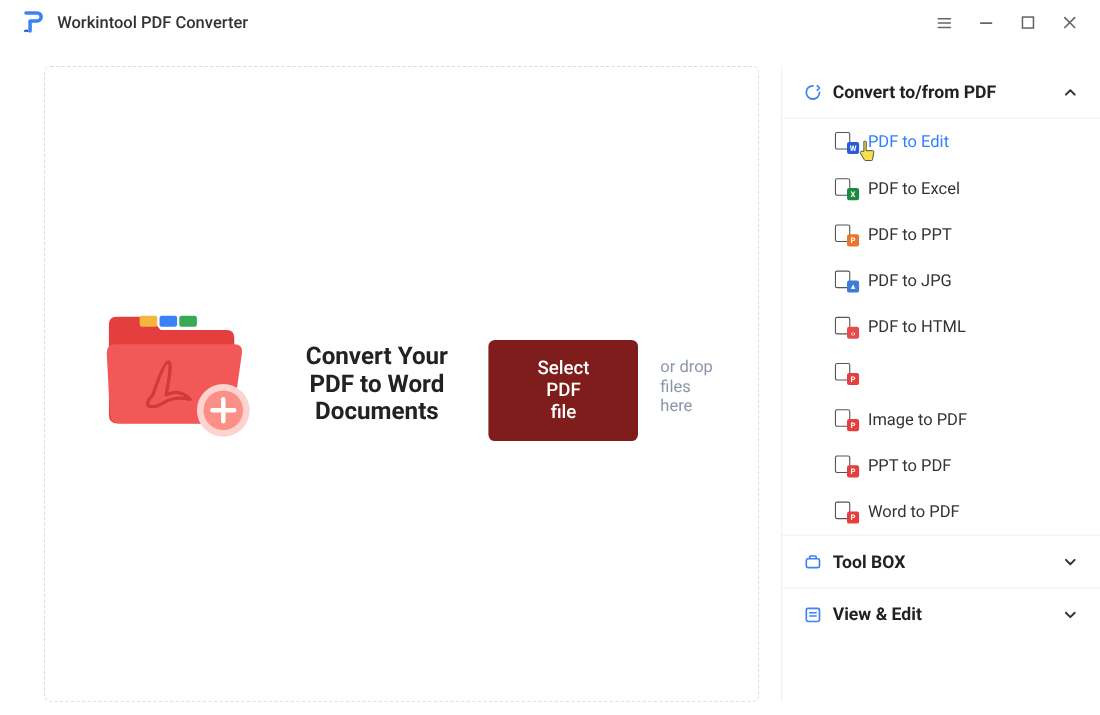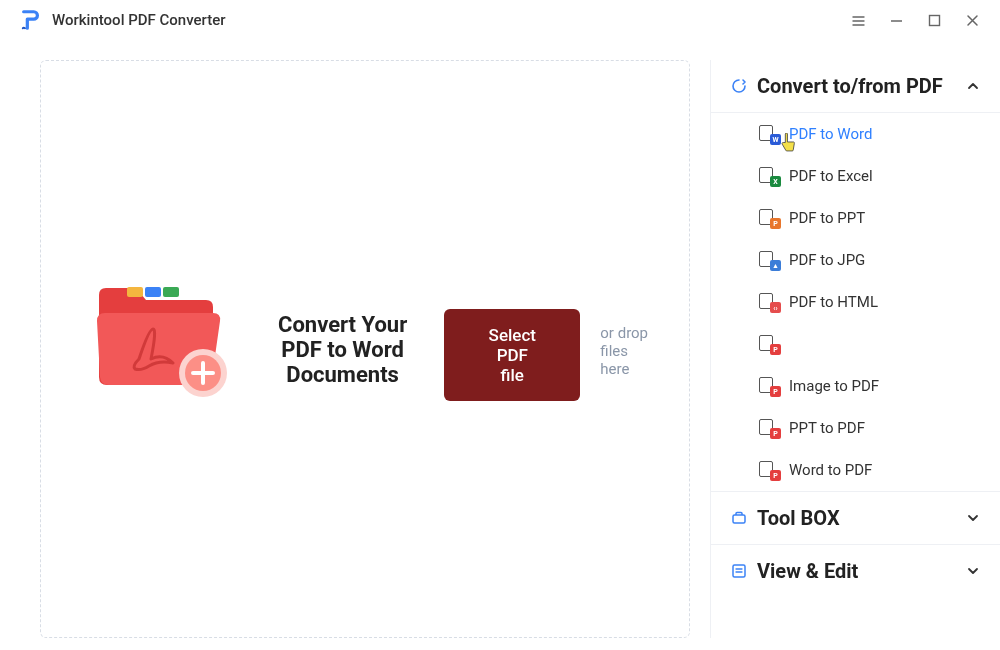--- a/index.html
+++ b/index.html
@@ -36,21 +36,21 @@
     .sidebar {
       width: 290px; border-left: 1px solid #eef0f4; display: flex; flex-direction: column;
     }
     
     .cat-header {
       display: flex; align-items: center; padding: 14px 20px; gap: 10px; cursor: pointer;
       border-bottom: 1px solid #eef0f4;
     }
     .cat-header:last-of-type { border-bottom: none; }
     .cat-icon { width: 16px; height: 16px; flex-shrink: 0; }
-    .cat-title { font-size: 20px; font-weight: 700; color: #222; flex: 1; }
+    .cat-title { font-size: 16px; font-weight: 700; color: #222; flex: 1; }
     .cat-chevron { width: 14px; height: 14px; color: #555; }
     
     .conv-list { display: flex; flex-direction: column; border-bottom: 1px solid #eef0f4; }
     .conv-item {
       display: flex; align-items: center; gap: 12px; padding: 12px 20px 12px 48px;
       cursor: pointer; font-size: 15px; color: #333;
     }
     .conv-item.active { color: #2f80ff; }
     .conv-item.active .conv-label { color: #2f80ff; }
     .conv-icon { width: 18px; height: 18px; position: relative; flex-shrink: 0; }
@@ -140,21 +140,21 @@
           <path d="M3 9l4-4 4 4" fill="none" stroke="#333" stroke-width="1.8" stroke-linecap="round" stroke-linejoin="round"></path>
         </svg>
     </div>
 
     <div class="conv-list">
       <div class="conv-item active" style="position:relative;">
         <div class="conv-icon">
           <div class="file-base"></div>
             <div class="file-overlay ov-word">W</div>
         </div>
-        <span class="conv-label">PDF to Word</span>
+        <span class="conv-label">PDF to Edit</span>
         <svg class="cursor-ptr" viewBox="0 0 14 18" style="position:absolute; left:70px; top:20px; width:15px; height:19px;">
           <path d="M4 1v8l-2 0a1 1 0 0 0 -1 1.5l3.5 6a1 1 0 0 0 1 .5h5a1 1 0 0 0 1-1l1-6a1 1 0 0 0 -1-1.5l-5.5 0v-7.5a1 1 0 0 0 -2 0z" fill="#f4e04a" stroke="#444" stroke-width="0.8"></path>
         </svg>
       </div>
       <div class="conv-item">
         <div class="conv-icon">
           <div class="file-base"></div>
             <div class="file-overlay ov-excel">X</div>
         </div>
         <span class="conv-label">PDF to Excel</span>

